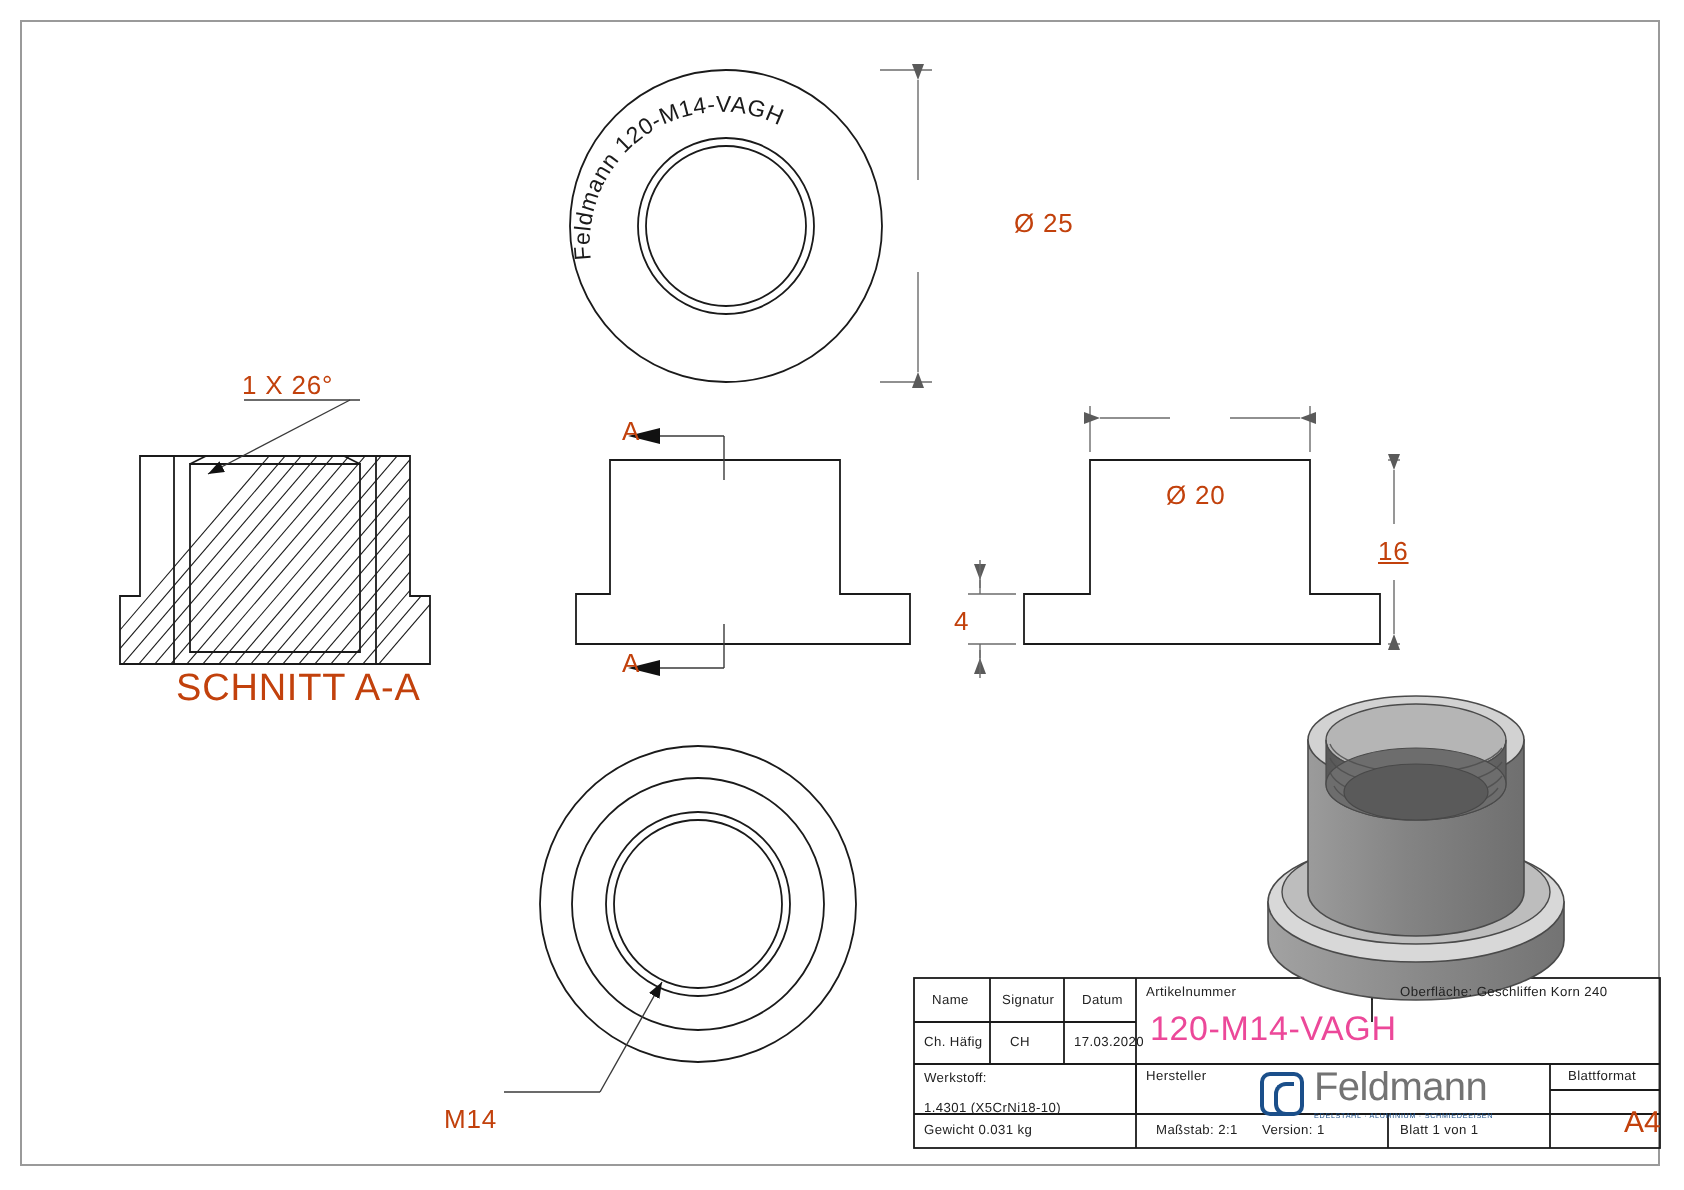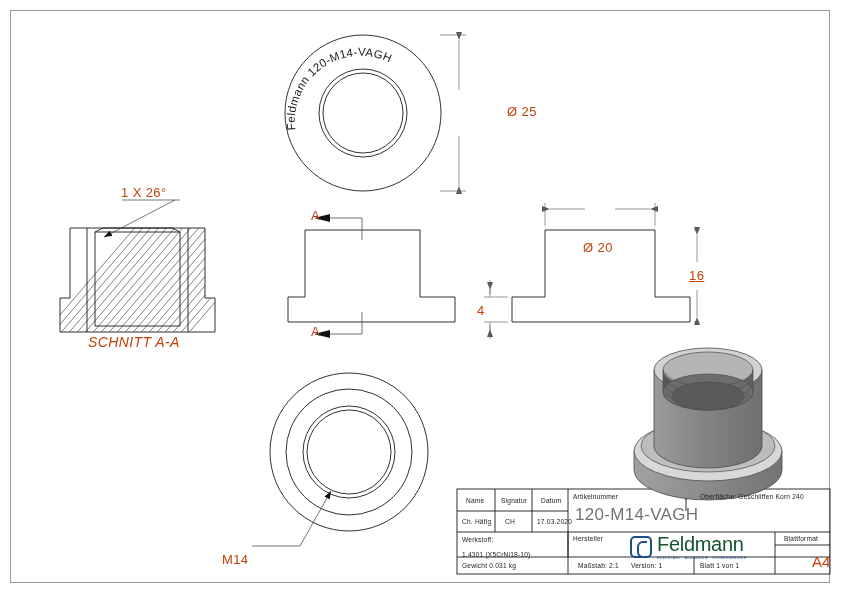--- a/index.html
+++ b/index.html
@@ -13,30 +13,30 @@
   .ln{stroke:#1a1a1a;stroke-width:0.9;fill:none;}
   .lnT{stroke:#3a3a3a;stroke-width:0.7;fill:none;}
   .dim{stroke:#6b6b6b;stroke-width:0.7;fill:none;}
   .hatch{stroke:#1a1a1a;stroke-width:0.55;fill:none;}
   .txt{font-family:"Liberation Sans",sans-serif;fill:#1a1a1a;}
   .tb-line{stroke:#1a1a1a;stroke-width:0.9;fill:none;}
   .lbl{position:absolute;font-family:"Liberation Sans",sans-serif;
        color:#c2410c;white-space:nowrap;}
   .dimtxt{font-size:13px;letter-spacing:0.4px;}
   .small{font-size:6.6px;letter-spacing:.2px;color:#222;}
-  .big{font-size:17px;letter-spacing:.3px;color:#737373;}
+  .big{font-size:17px;letter-spacing:.3px;color:#ec4899;}
   .a4{font-size:15px;}
   #logoWrap{position:absolute;left:630px;top:534px;display:flex;
             align-items:center;gap:5px;}
   #logoMark{width:22px;height:22px;border:2.6px solid #1b4f8a;
             border-radius:5px;position:relative;box-sizing:border-box;}
   #logoMark:before{content:"";position:absolute;left:5px;top:3px;
             width:8px;height:13px;border:2.2px solid #1b4f8a;
             border-right:none;border-radius:6px 0 0 6px;}
-  #logoText{font-size:20px;color:#14532d;letter-spacing:-.3px;
+  #logoText{font-size:20px;color:#737373;letter-spacing:-.3px;
             font-family:"Liberation Sans",sans-serif;line-height:1;}
   #logoTag{font-size:3.6px;color:#1b4f8a;letter-spacing:.35px;
            margin-top:2px;font-family:"Liberation Sans",sans-serif;}
   .iso{position:absolute;}
 </style>
 </head>
 <body>
 
 <div id="sheet">
   <div id="frame"></div>
@@ -214,21 +214,21 @@
         <path d="M667,393 A42,16 0 0 0 749,394"></path>
       </g>
       <ellipse cx="708" cy="396" rx="36" ry="14" fill="#5a5a5a" stroke="#484848" stroke-width="0.6"></ellipse>
     </g>
   </svg>
 
   <div class="lbl dimtxt" style="left:507px;top:104px;">Ø 25</div>
 
   <div class="lbl dimtxt" style="left:121px;top:185px;">1 X 26°</div>
 
-  <div class="lbl" style="left:88px;top:334px;font-size:14px;letter-spacing:.4px;font-style:italic;">SCHNITT A-A</div>
+  <div class="lbl" style="left:88px;top:334px;font-size:19px;letter-spacing:.4px;">SCHNITT A-A</div>
 
   <div class="lbl" style="left:311px;top:208px;font-size:13px;">A</div>
   <div class="lbl" style="left:311px;top:324px;font-size:13px;">A</div>
 
   <div class="lbl dimtxt" style="left:583px;top:192px;margin-top:48px;">Ø 20</div>
   <div class="lbl dimtxt" style="left:689px;top:268px;text-decoration:underline;">16</div>
   <div class="lbl dimtxt" style="left:477px;top:303px;">4</div>
 
   <div class="lbl dimtxt" style="left:222px;top:552px;">M14</div>
 

